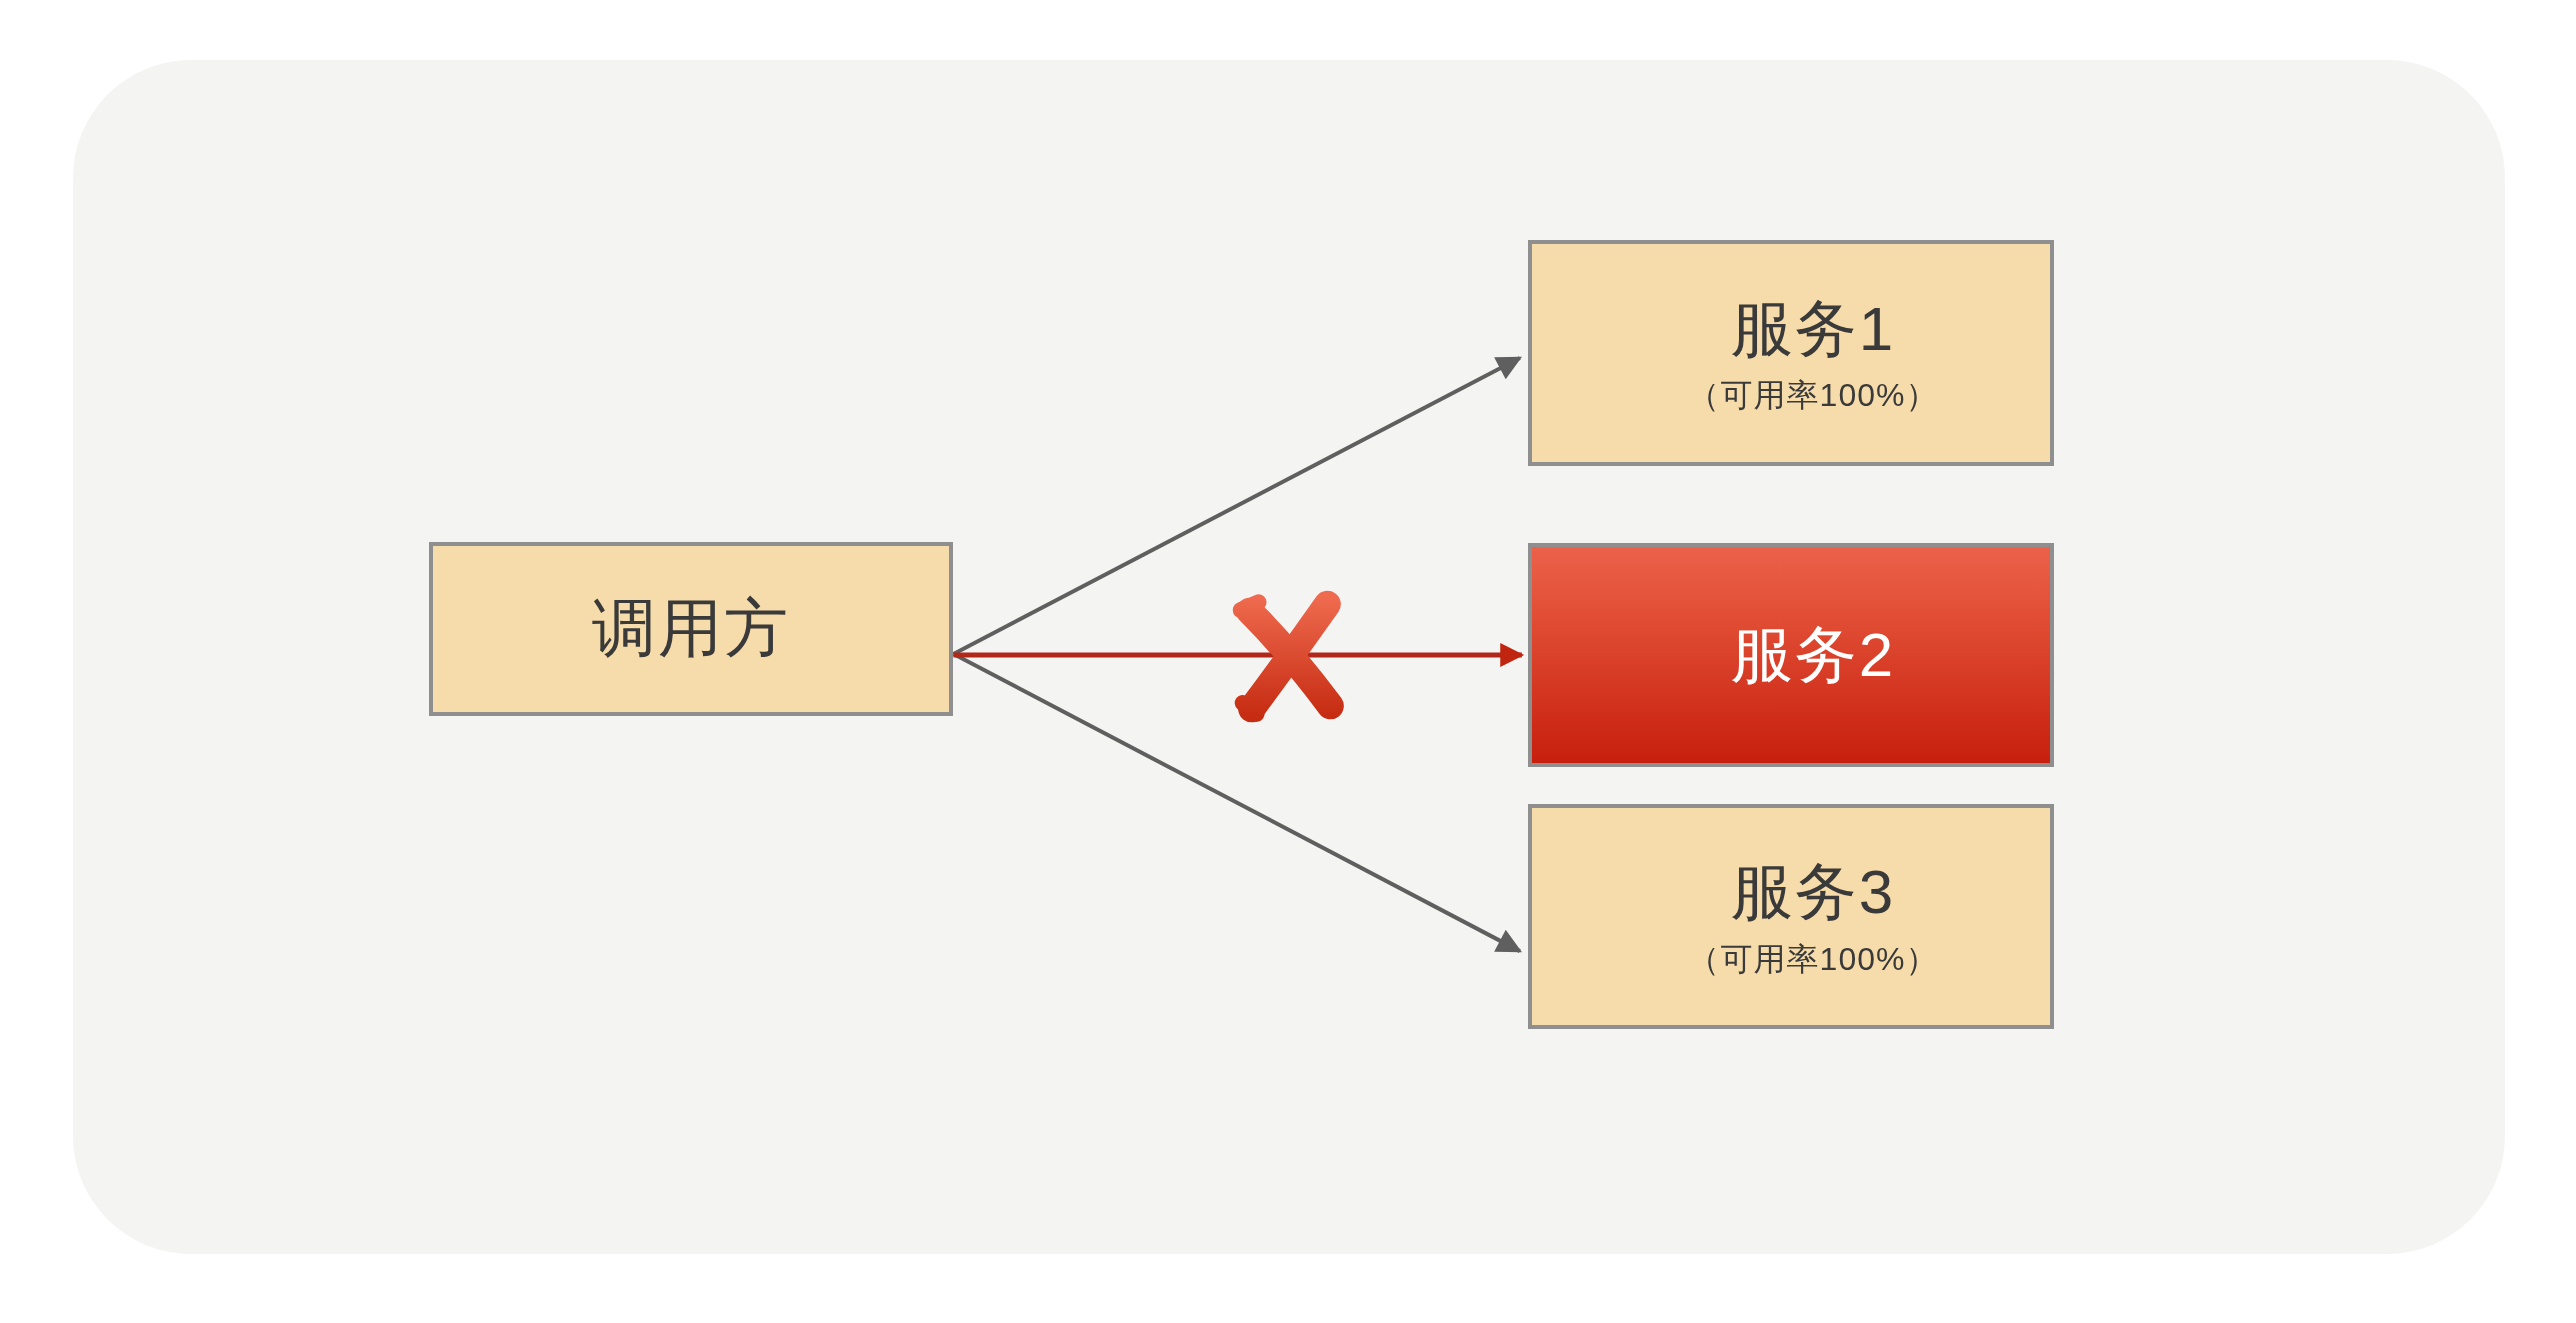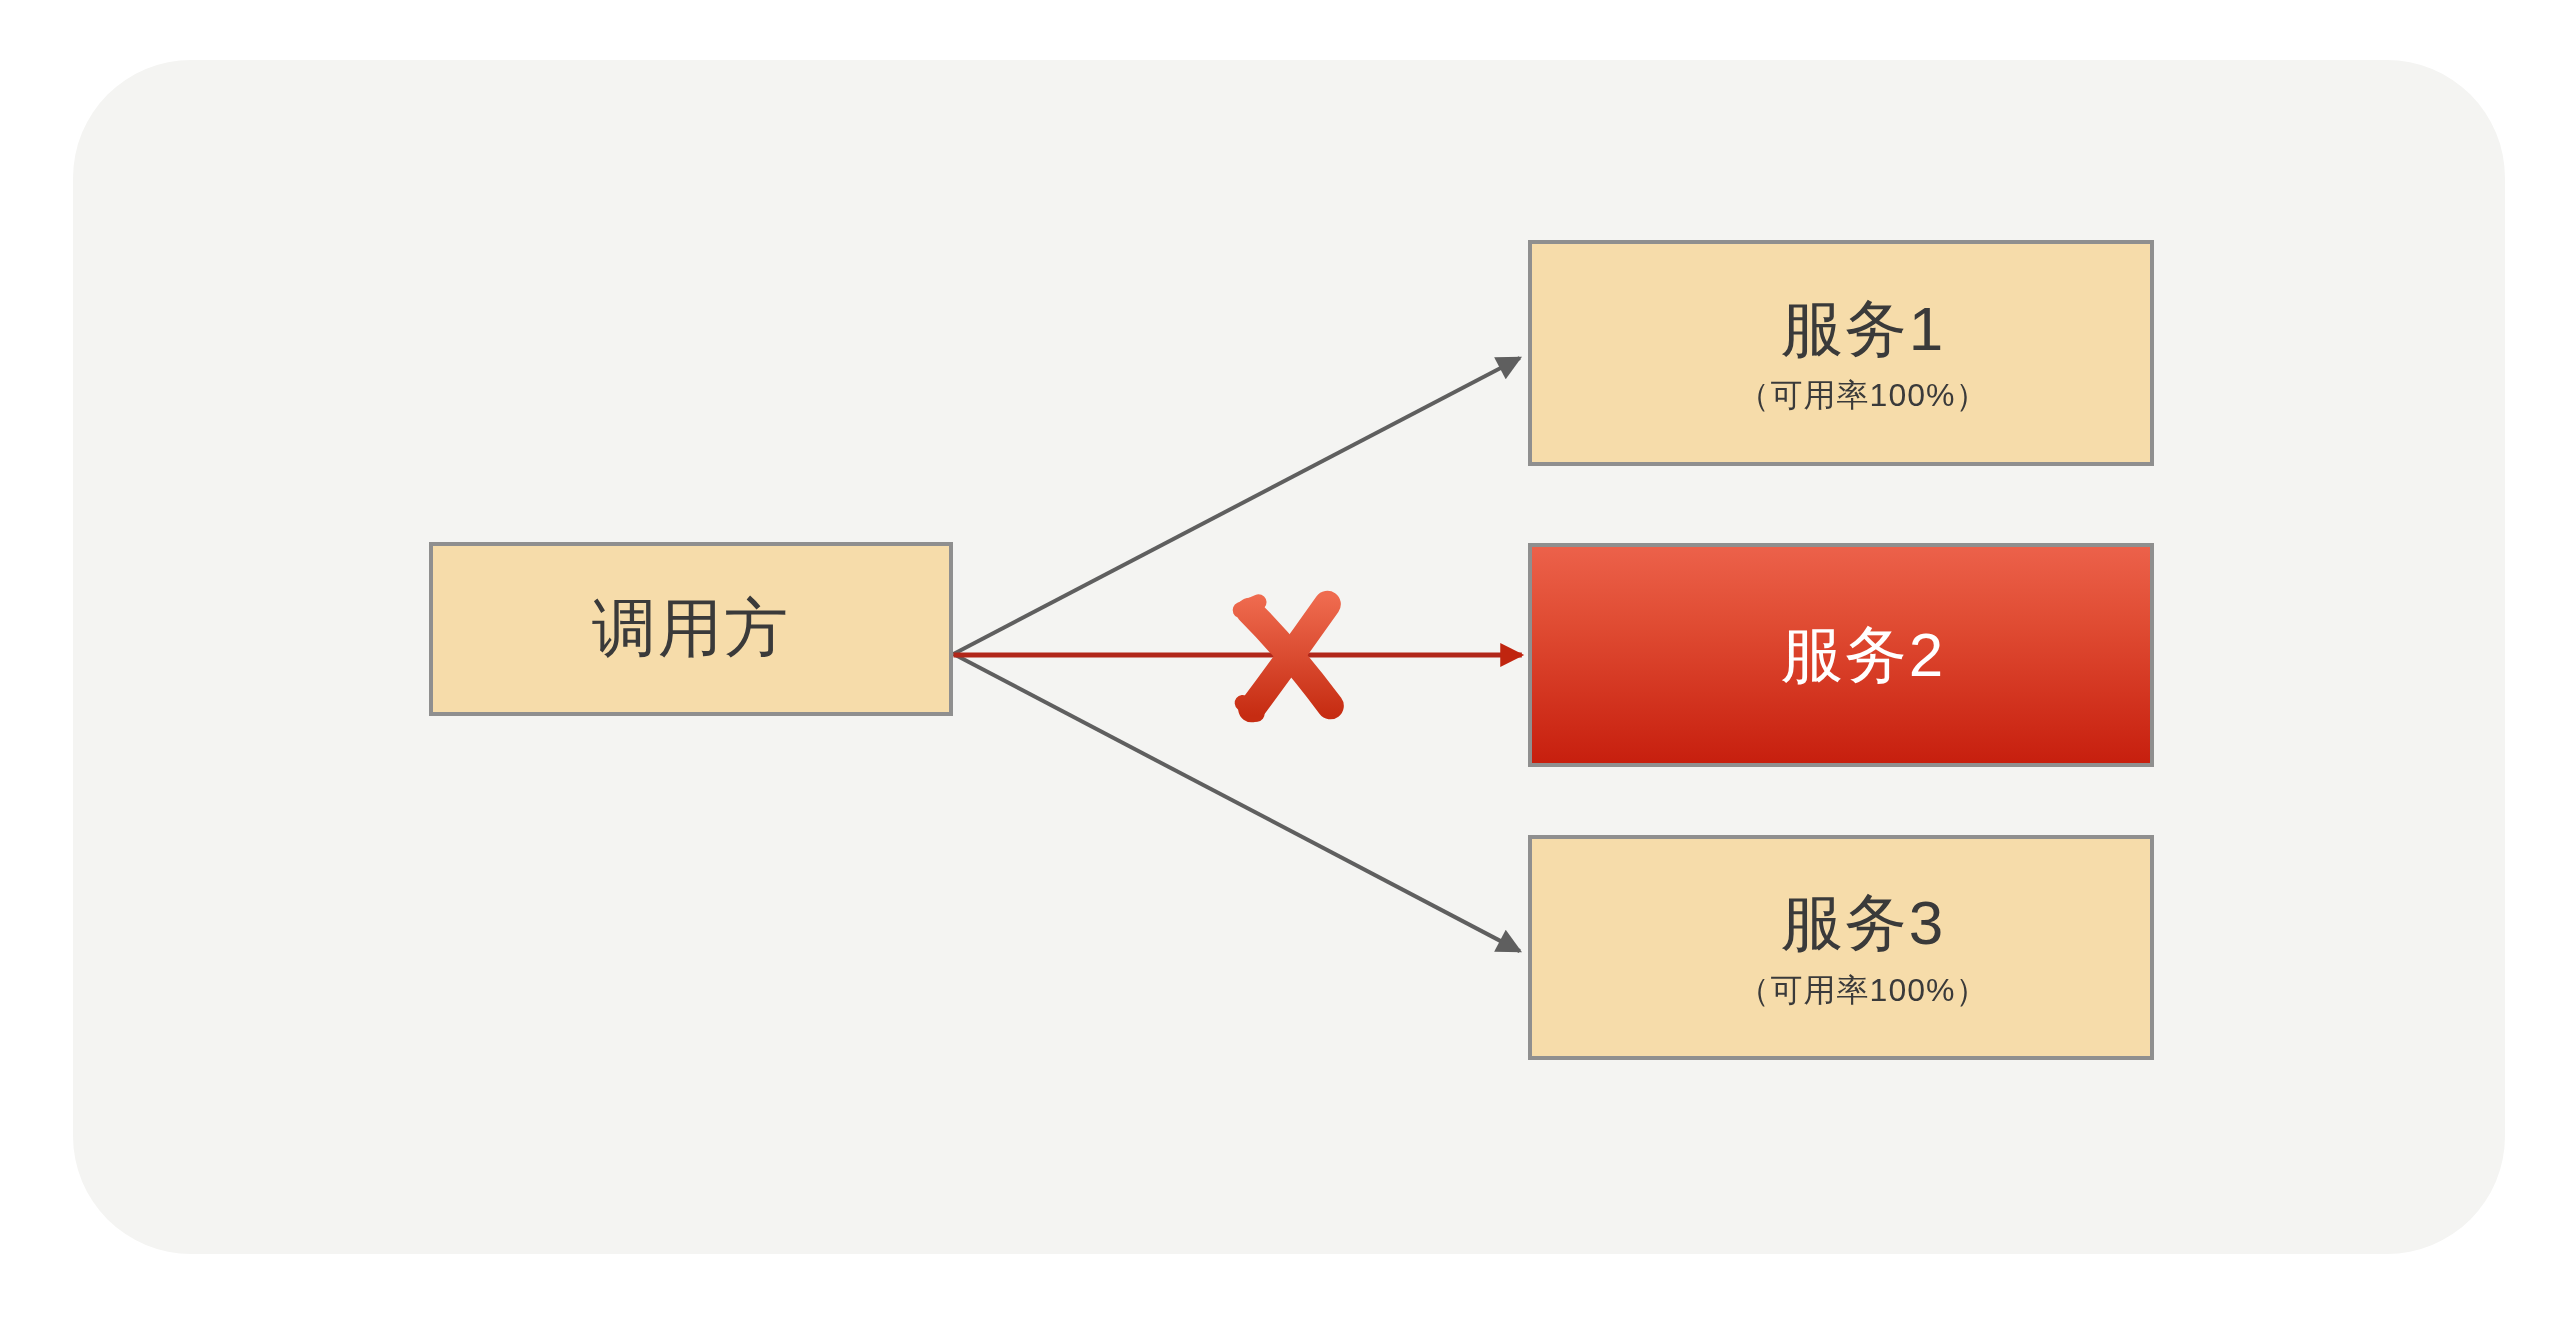--- a/index.html
+++ b/index.html
@@ -56,26 +56,26 @@
     left: 429px;
     top: 542px;
     width: 524px;
     height: 174px;
   }
   .node-caller .title {
     font-size: 64px;
   }
   .service {
     left: 1528px;
-    width: 626px;
+    width: 526px;
     padding-left: 44px;
   }
   .service-1 { top: 240px; height: 226px; }
   .service-2 { top: 543px; height: 224px; }
-  .service-3 { top: 835px; height: 225px; }
+  .service-3 { top: 804px; height: 225px; }
   .service.failed {
     background: linear-gradient(180deg, #ec614a 0%, #e04c33 35%, #c71f0e 100%);
     color: #ffffff;
     text-align: center;
   }
 </style>
 </head>
 <body>
 
 <div class="panel"></div>

